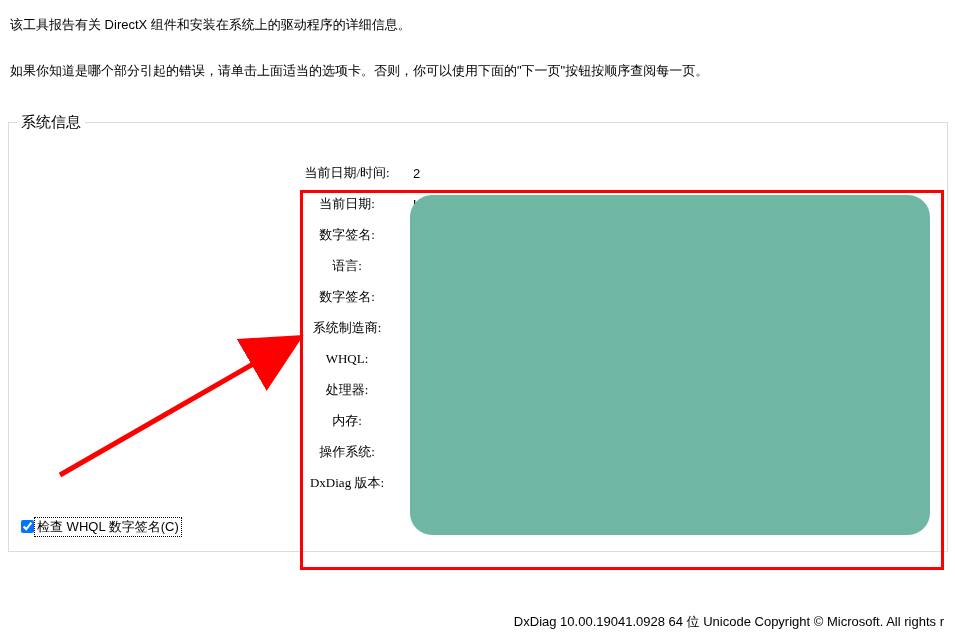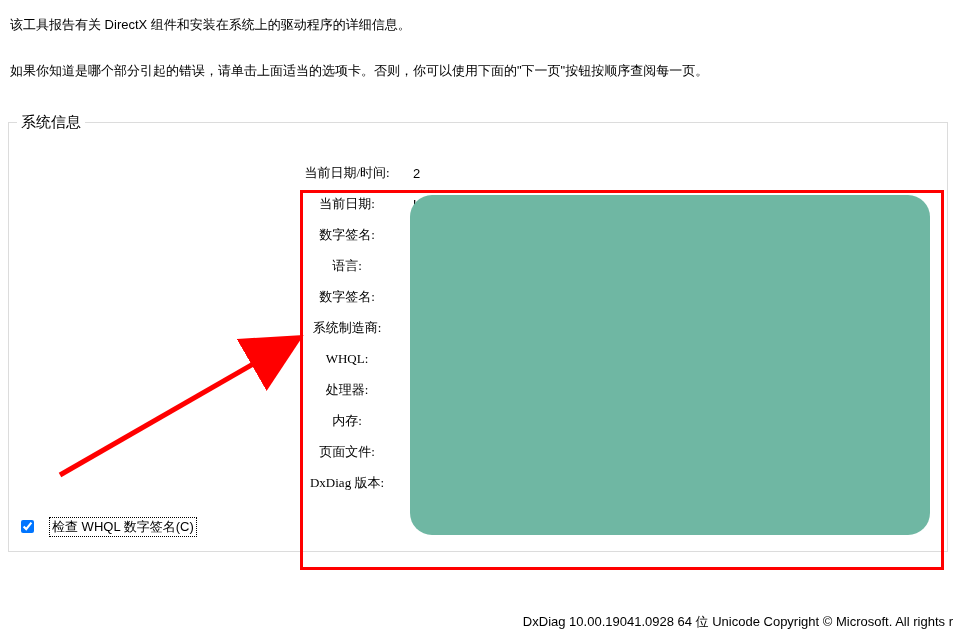--- a/index.html
+++ b/index.html
@@ -55,37 +55,37 @@
       padding-left: 4px;
       white-space: nowrap;
       overflow: hidden;
     }
     .checkbox-row {
       position: absolute;
       bottom: 14px;
       left: 12px;
       display: flex;
       align-items: center;
-      gap: 15px;
+      gap: 0;
     }
     .checkbox-row input[type="checkbox"] {
       width: 13px;
       height: 13px;
     }
     .checkbox-row label {
       border: 1px dotted #000;
       padding: 0 2px;
     }
     .footer {
       position: absolute;
       bottom: 6px;
       left: 0;
       width: 955px;
       text-align: right;
-      padding-right: 2px;
+      padding-right: 11px;
       white-space: nowrap;
     }
     .redaction-box {
       position: absolute;
       top: 190px;
       left: 300px;
       width: 644px;
       height: 380px;
       border: 3px solid #ff0000;
       pointer-events: none;
@@ -153,21 +153,21 @@
       </div>
       <div class="info-row">
         <div class="info-label">处理器:</div>
         <div class="info-value">I</div>
       </div>
       <div class="info-row">
         <div class="info-label">内存:</div>
         <div class="info-value">8</div>
       </div>
       <div class="info-row">
-        <div class="info-label">页面文件:</div>
+        <div class="info-label">操作系统:</div>
         <div class="info-value">8</div>
       </div>
       <div class="info-row">
         <div class="info-label">DxDiag 版本:</div>
         <div class="info-value">D</div>
       </div>
     </div>
 
   <div class="checkbox-row">
     <input type="checkbox" checked="" style="">

